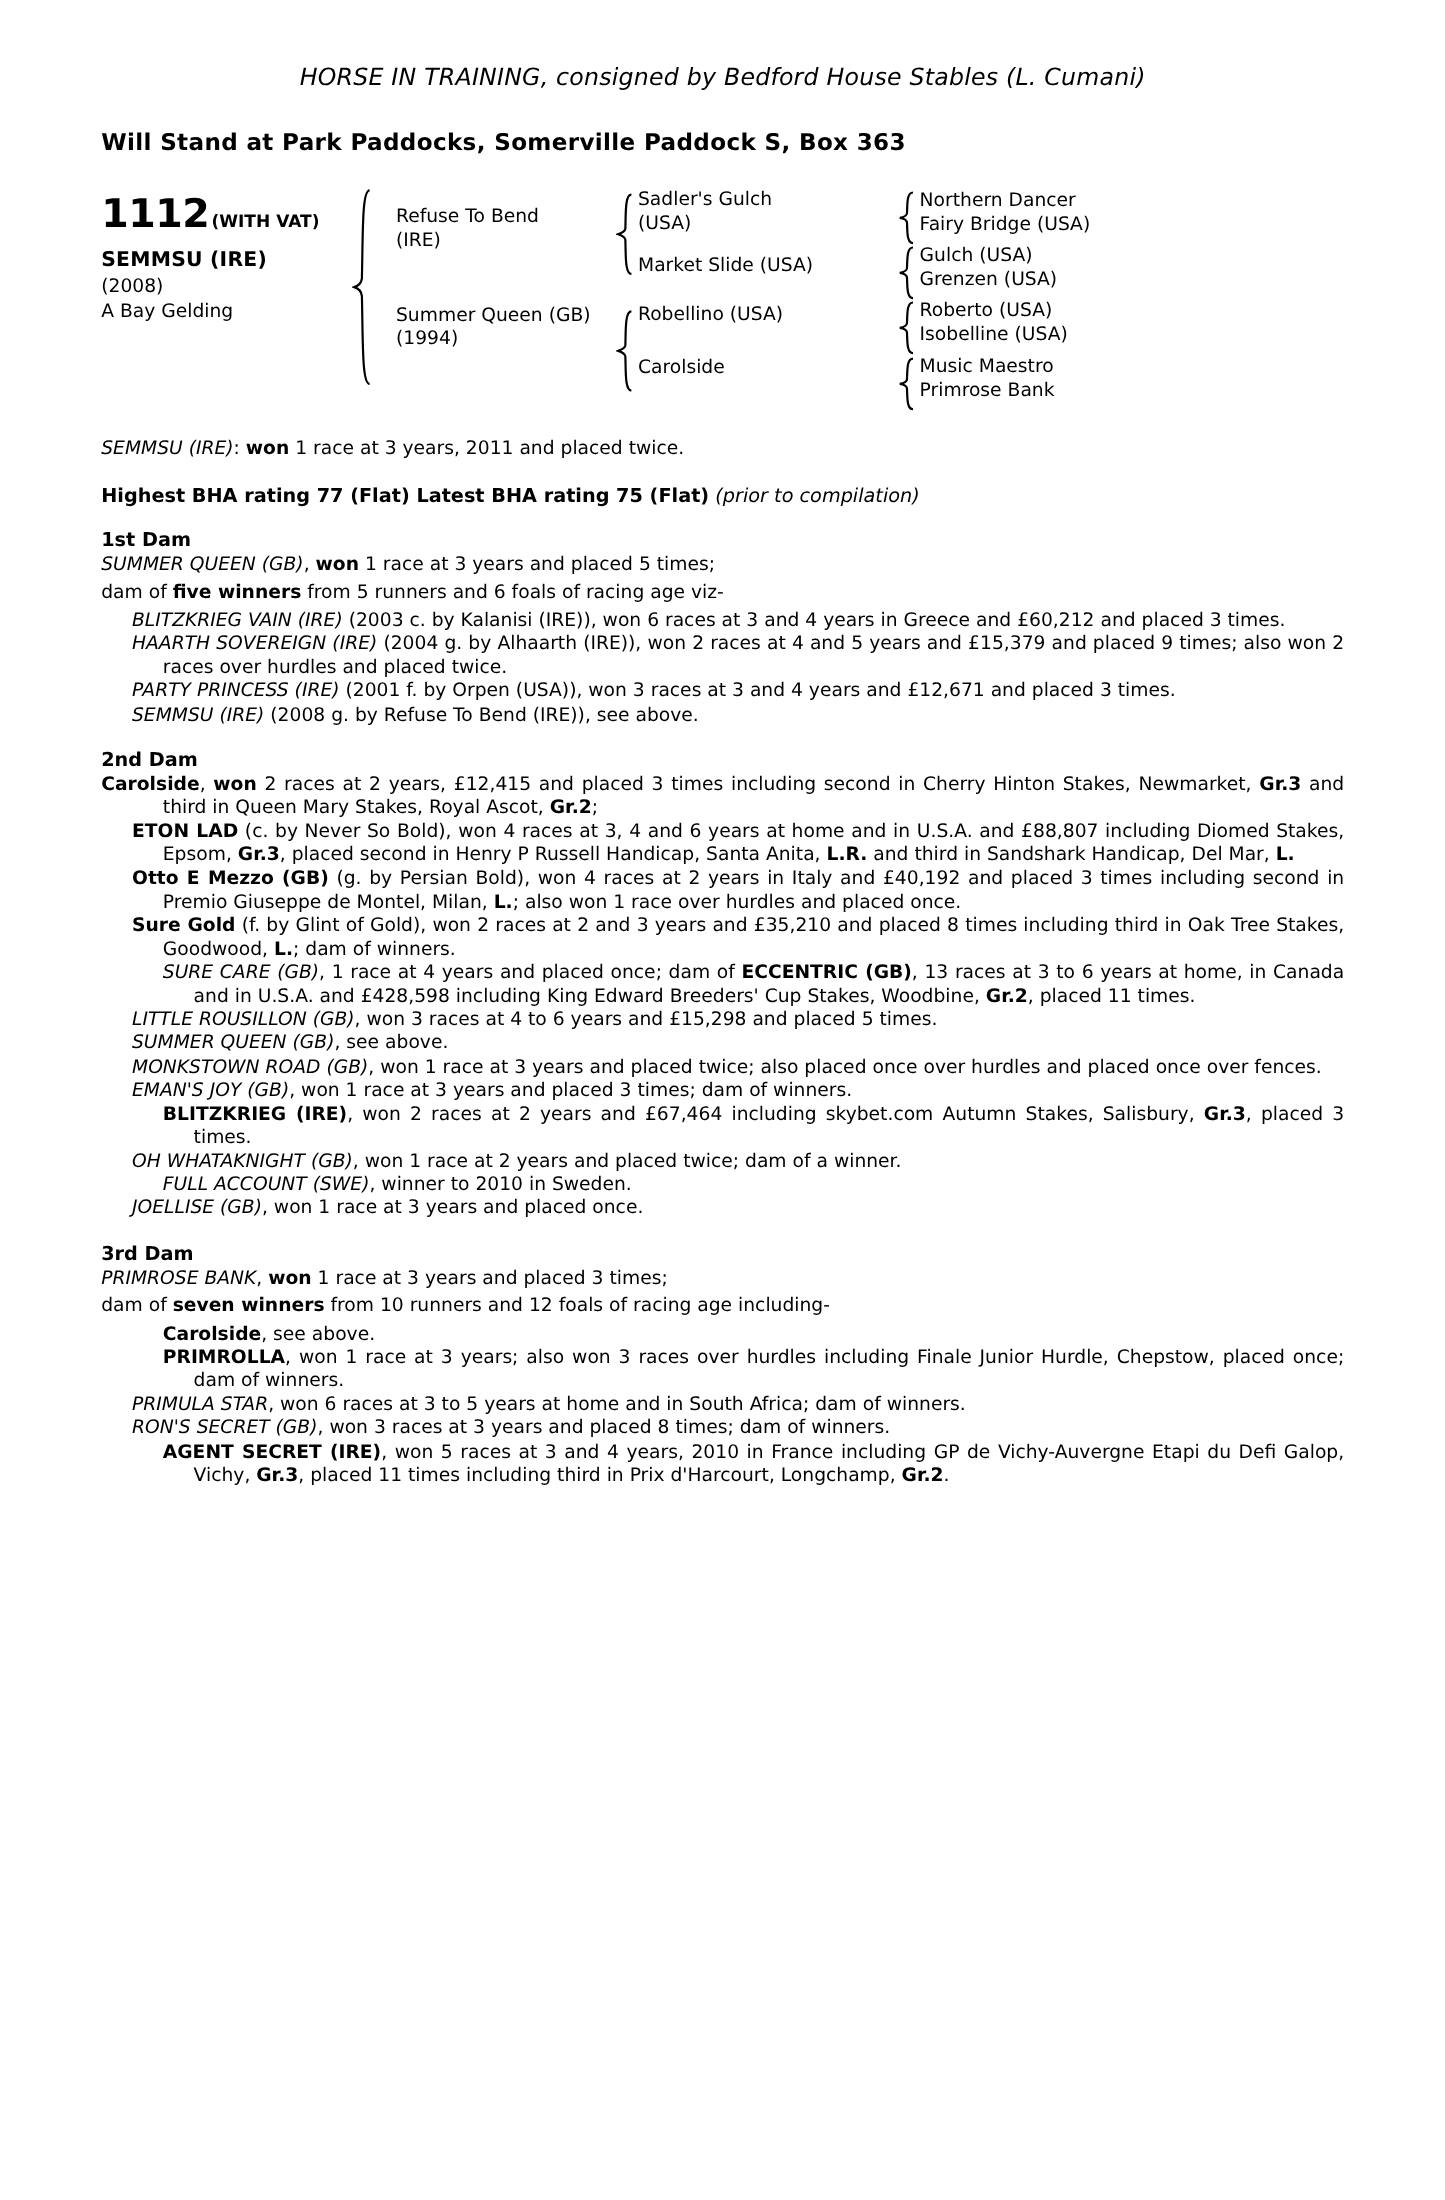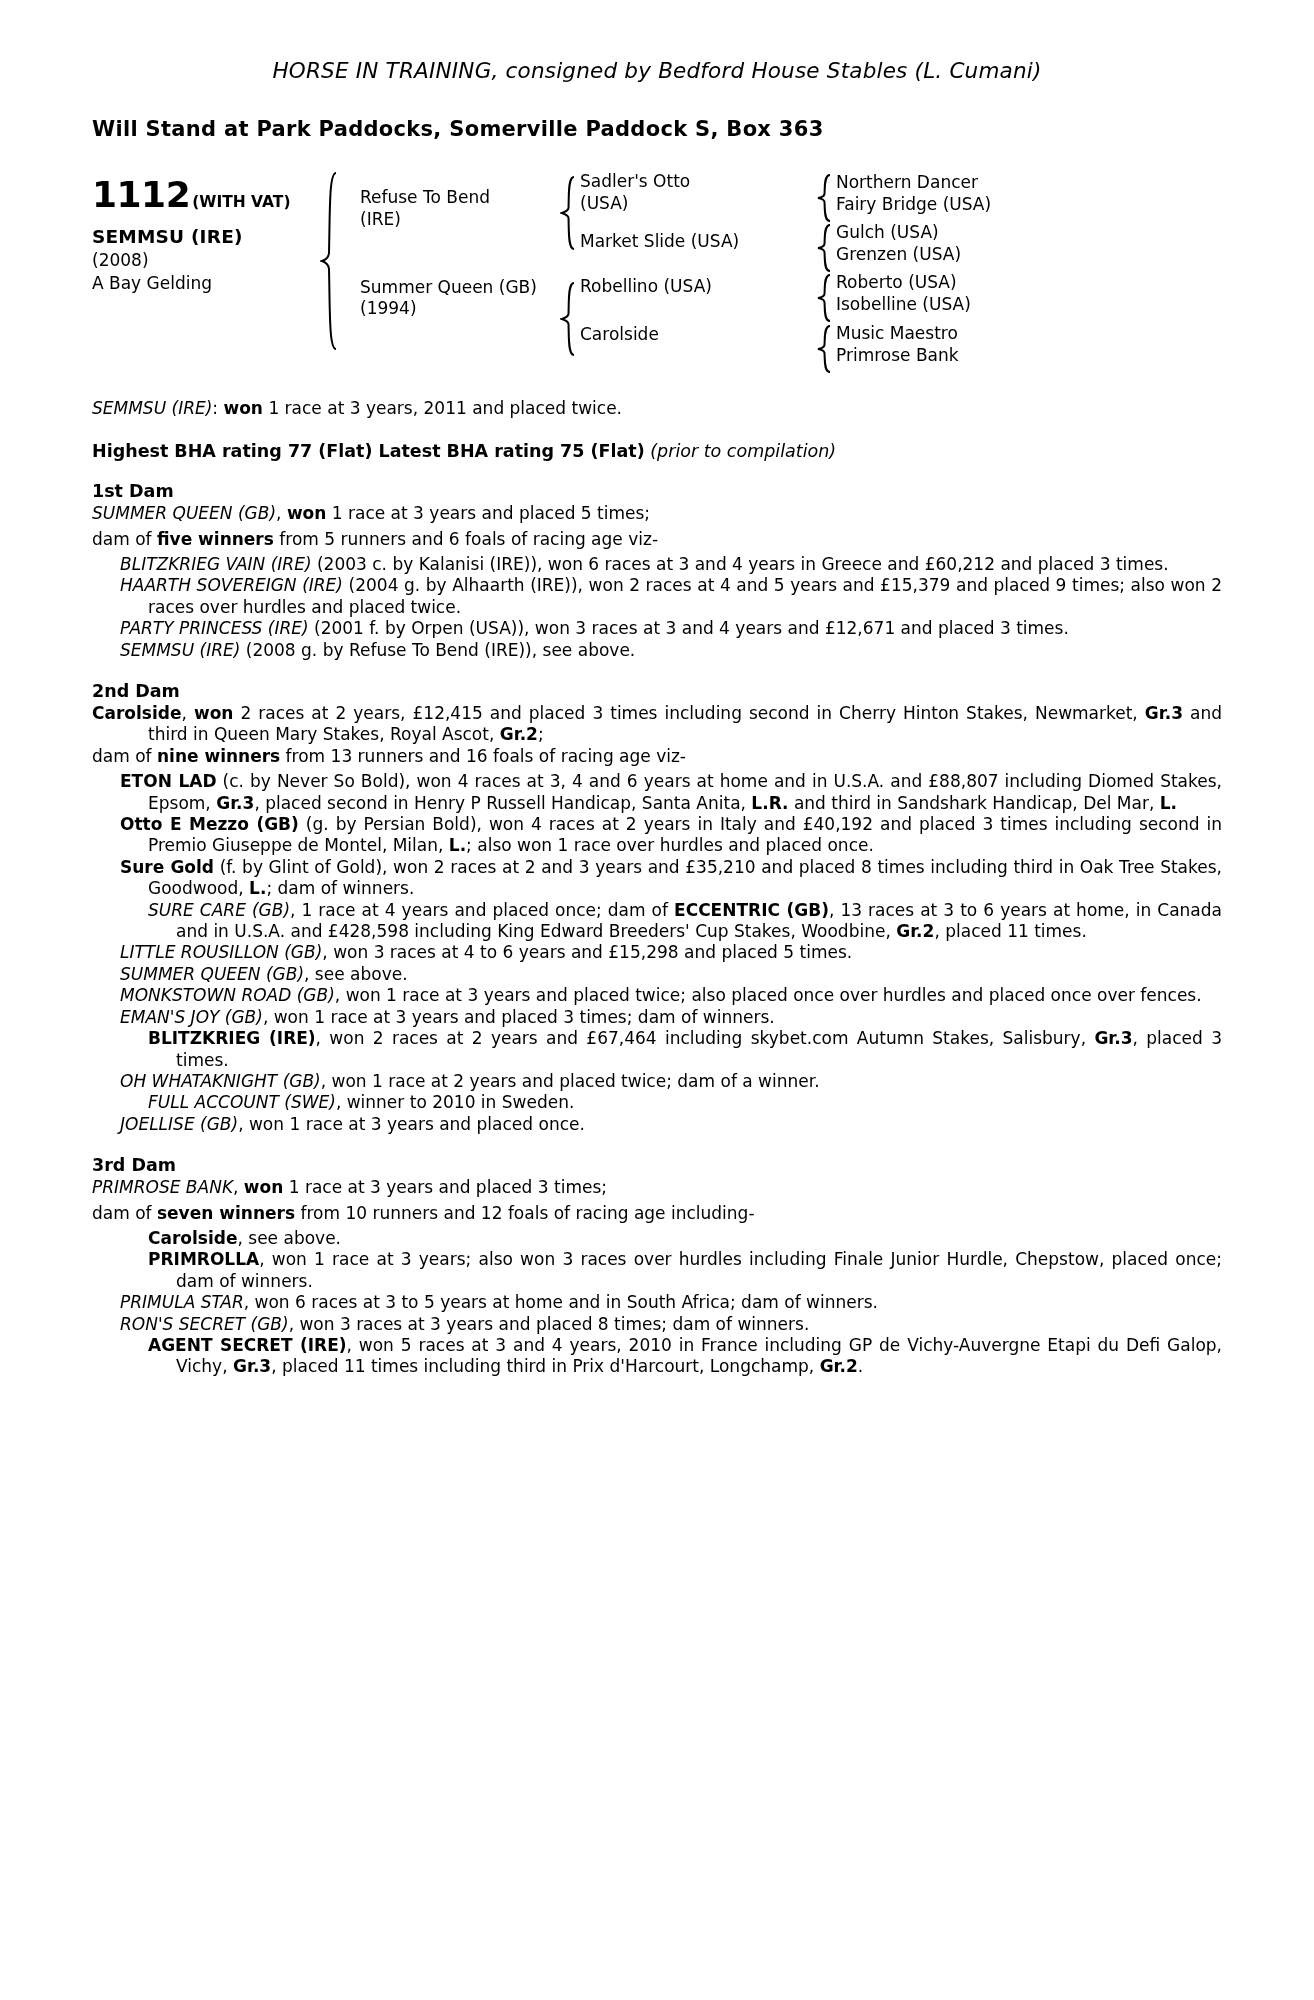--- a/index.html
+++ b/index.html
@@ -196,21 +196,21 @@
         <div class="ped-name">(1994)</div>
       </div>
     </div>
 
     <div class="col3">
       <div class="sub-brace" style="top:4px;left:0;">
         <svg width="16" height="76" viewBox="0 0 16 76" aria-hidden="true">
           <path d="M14 2 C8 2 9 20 8.5 33 C8 36 5 37 2 38 C5 39 8 40 8.5 43 C9 56 8 74 14 74" fill="none" stroke="#000" stroke-width="2"></path>
         </svg>
       </div>
-      <div class="ped-name" style="margin-top:0;">Sadler's Otto</div>
+      <div class="ped-name" style="margin-top:0;">Sadler's Gulch</div>
       <div class="ped-name">(USA)</div>
       <div class="ped-name" style="margin-top:16px;">Market Slide (USA)</div>
 
       <div class="sub-brace" style="top:110px;left:0;">
         <svg width="16" height="76" viewBox="0 0 16 76" aria-hidden="true">
           <path d="M14 2 C8 2 9 20 8.5 33 C8 36 5 37 2 38 C5 39 8 40 8.5 43 C9 56 8 74 14 74" fill="none" stroke="#000" stroke-width="2"></path>
         </svg>
       </div>
       <div class="ped-name" style="margin-top:24px;">Robellino (USA)</div>
       <div class="ped-name" style="margin-top:26px;">Carolside</div>
@@ -274,23 +274,20 @@
   <div id="dam1-progeny">
       <div class="just-block ind2 just"><span class="it">BLITZKRIEG VAIN (IRE)</span><span> (2003 c. by Kalanisi (IRE)), won 6 races at 3 and 4 years in Greece and £60,212 and placed 3 times.</span></div>
       <div class="just-block ind2 just"><span class="it">HAARTH SOVEREIGN (IRE)</span><span> (2004 g. by Alhaarth (IRE)), won 2 races at 4 and 5 years and £15,379 and placed 9 times; also won 2 races over hurdles and placed twice.</span></div>
       <div class="just-block ind2 just"><span class="it">PARTY PRINCESS (IRE)</span><span> (2001 f. by Orpen (USA)), won 3 races at 3 and 4 years and £12,671 and placed 3 times.</span></div>
       <div class="just-block ind2 just"><span class="it">SEMMSU (IRE)</span><span> (2008 g. by Refuse To Bend (IRE)), see above.</span></div>
     </div>
 
   <div class="sec-head">2nd Dam</div>
   <div class="just-block" style="text-align:justify;padding-left:56px;text-indent:-56px;">
     <span class="bd">Carolside</span><span>, </span><span class="bd">won</span><span> 2 races at 2 years, £12,415 and placed 3 times including second in Cherry Hinton Stakes, Newmarket, </span><span class="bd">Gr.3</span><span> and third in Queen Mary Stakes, Royal Ascot, </span><span class="bd">Gr.2</span><span>;</span>
-  </div>
-  <div class="para">
-    <span>dam of </span><span class="bd">nine winners</span><span> from 13 runners and 16 foals of racing age viz-</span>
   </div>
   <div id="dam2-progeny">
       <div class="just-block just ind2"><span class="bd">ETON LAD</span><span> (c. by Never So Bold), won 4 races at 3, 4 and 6 years at home and in U.S.A. and £88,807 including Diomed Stakes, Epsom, </span><span class="bd">Gr.3</span><span>, placed second in Henry P Russell Handicap, Santa Anita, </span><span class="bd">L.R.</span><span> and third in Sandshark Handicap, Del Mar, </span><span class="bd">L.</span></div>
       <div class="just-block just ind2"><span class="bd">Otto E Mezzo (GB)</span><span> (g. by Persian Bold), won 4 races at 2 years in Italy and £40,192 and placed 3 times including second in Premio Giuseppe de Montel, Milan, </span><span class="bd">L.</span><span>; also won 1 race over hurdles and placed once.</span></div>
       <div class="just-block just ind2"><span class="bd">Sure Gold</span><span> (f. by Glint of Gold), won 2 races at 2 and 3 years and £35,210 and placed 8 times including third in Oak Tree Stakes, Goodwood, </span><span class="bd">L.</span><span>; dam of winners.</span></div>
       <div class="just-block just ind3"><span class="it">SURE CARE (GB)</span><span>, 1 race at 4 years and placed once; dam of </span><span class="bd">ECCENTRIC (GB)</span><span>, 13 races at 3 to 6 years at home, in Canada and in U.S.A. and £428,598 including King Edward Breeders' Cup Stakes, Woodbine, </span><span class="bd">Gr.2</span><span>, placed 11 times.</span></div>
       <div class="just-block just ind2"><span class="it">LITTLE ROUSILLON (GB)</span><span>, won 3 races at 4 to 6 years and £15,298 and placed 5 times.</span></div>
       <div class="just-block just ind2"><span class="it">SUMMER QUEEN (GB)</span><span>, see above.</span></div>
       <div class="just-block just ind2"><span class="it">MONKSTOWN ROAD (GB)</span><span>, won 1 race at 3 years and placed twice; also placed once over hurdles and placed once over fences.</span></div>
       <div class="just-block just ind2"><span class="it">EMAN'S JOY (GB)</span><span>, won 1 race at 3 years and placed 3 times; dam of winners.</span></div>

